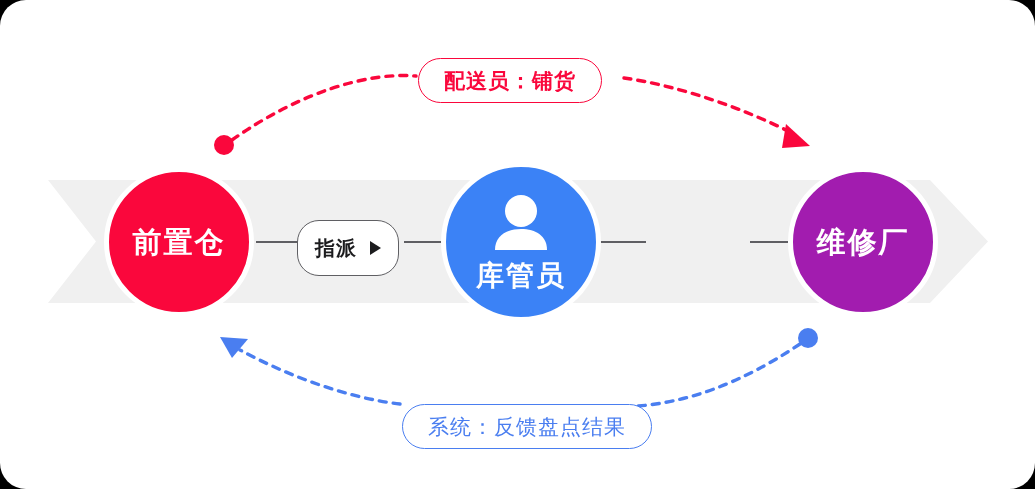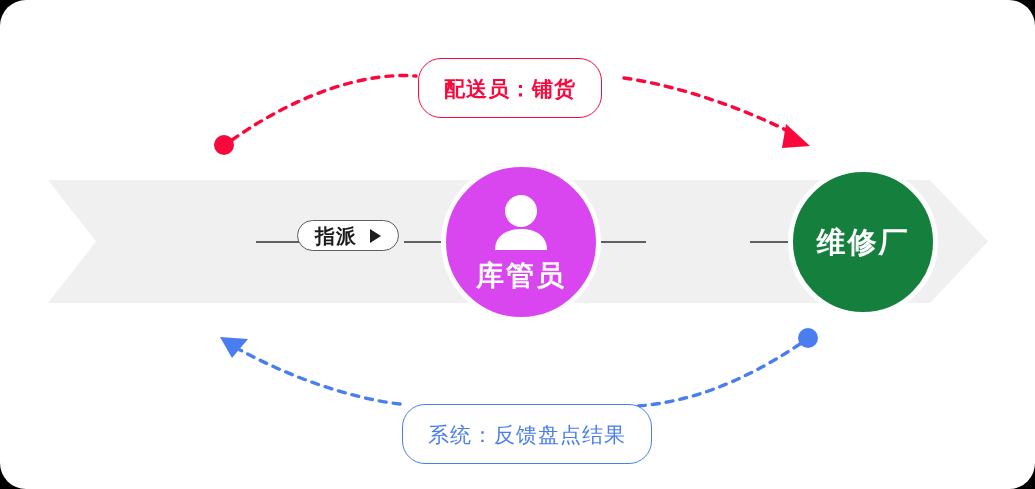--- a/index.html
+++ b/index.html
@@ -58,42 +58,42 @@
     top: 167px;
     width: 150px;
     height: 150px;
     background: #fa073c;
   }
   #node-right {
     left: 788px;
     top: 167px;
     width: 150px;
     height: 150px;
-    background: #15803d;
+    background: #a21caf;
   }
   #node-center {
     left: 441px;
     top: 162px;
     width: 160px;
     height: 160px;
-    background: #d946ef;
+    background: #3b82f6;
   }
   #node-center .node-label {
     font-size: 28px;
     margin-top: 8px;
   }
   .person-icon {
     display: block;
     margin-bottom: 2px;
   }
 
   
   .pill {
     position: absolute;
-    height: 31px;
+    height: 56px;
     box-sizing: border-box;
     background: #ffffff;
     border: 1.6px solid #5f5f63;
     border-radius: 22px;
     display: flex;
     align-items: center;
     justify-content: flex-start;
     gap: 13px;
     padding: 0 17px;
   }
@@ -111,21 +111,21 @@
     border-left: 11px solid #1c1c1e;
     border-top: 7.5px solid transparent;
     border-bottom: 7.5px solid transparent;
   }
   #pill-assign { left: 297px; top: 220px; }
   #pill-stock  { left: 643px; top: 220px; }
 
   
   .bubble {
     position: absolute;
-    height: 60px;
+    height: 45px;
     box-sizing: border-box;
     background: #ffffff;
     border-radius: 23px;
     display: flex;
     align-items: center;
     justify-content: center;
     padding: 0 25px;
   }
   .bubble-text {
     font-size: 21px;
@@ -178,20 +178,23 @@
       <path d="M 232,140 C 300,92 368,72 416,76" fill="none" stroke="#fa073c" stroke-width="3.4" stroke-linecap="round" stroke-dasharray="7 7"></path>
       <path d="M 624,78 C 680,86 742,108 790,132" fill="none" stroke="#fa073c" stroke-width="3.4" stroke-linecap="round" stroke-dasharray="7 7"></path>
       <polygon points="786,124 810,146 782,148" fill="#fa073c"></polygon>
 
       <circle cx="808" cy="338" r="10" fill="#4a7ef0"></circle>
       <path d="M 800,344 C 740,384 688,402 638,406" fill="none" stroke="#4a7ef0" stroke-width="3.4" stroke-linecap="round" stroke-dasharray="7 7"></path>
       <path d="M 400,404 C 348,398 288,376 240,350" fill="none" stroke="#4a7ef0" stroke-width="3.4" stroke-linecap="round" stroke-dasharray="7 7"></path>
       <polygon points="220,337 248,339 232,358" fill="#4a7ef0"></polygon>
     </svg>
 
+    <div class="node" id="node-left">
+      <span class="node-label">前置仓</span>
+    </div>
 
     <div class="node" id="node-center">
       <svg class="person-icon" width="62" height="58" viewBox="0 0 62 58">
         <circle cx="31" cy="17" r="16" fill="#ffffff"></circle>
         <path d="M 5,56 C 5,42 16,35 31,35 C 46,35 57,42 57,56 Z" fill="#ffffff"></path>
       </svg>
       <span class="node-label">库管员</span>
     </div>
 
     <div class="node" id="node-right">

